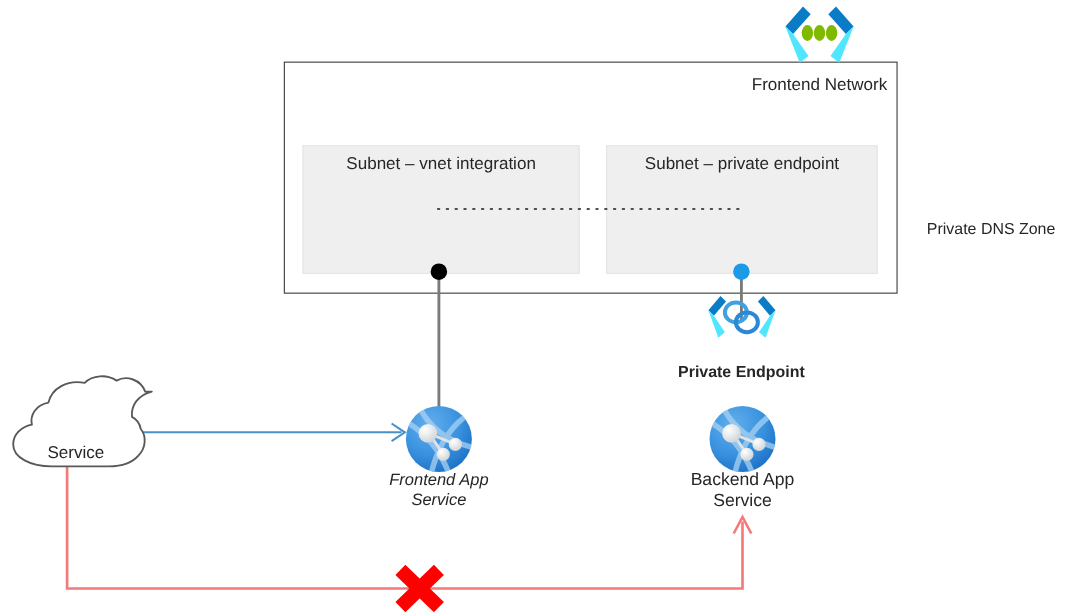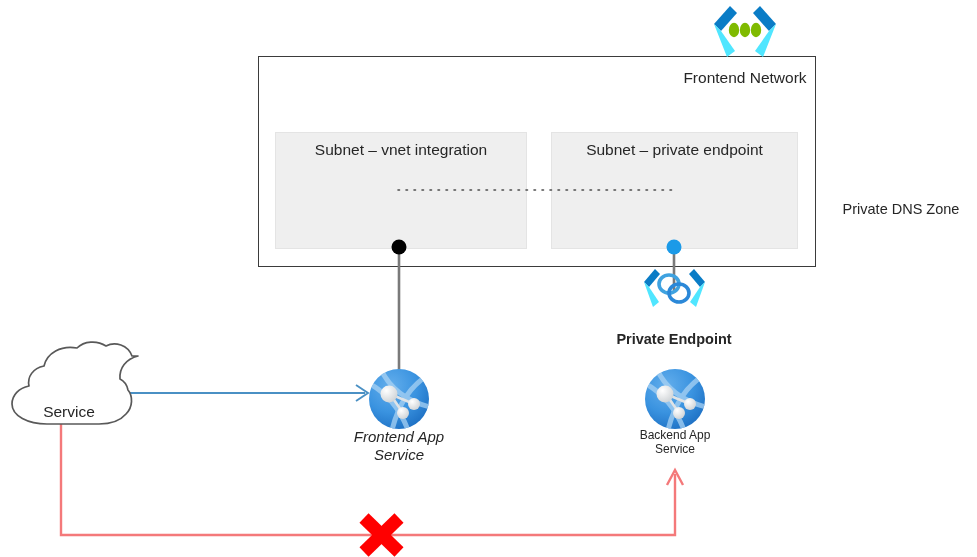--- a/index.html
+++ b/index.html
@@ -95,21 +95,21 @@
     left: 326px;
     top: 428px;
     width: 146px;
     font-size: 15px;
     font-style: italic;
   }
   #backend-label {
     left: 602px;
     top: 428px;
     width: 146px;
-    font-size: 12px;
+    font-size: 16px;
   }
   #internet-label {
     left: 4px;
     top: 403px;
     width: 130px;
     font-size: 15.5px;
   }
 </style>
 </head>
 <body>

